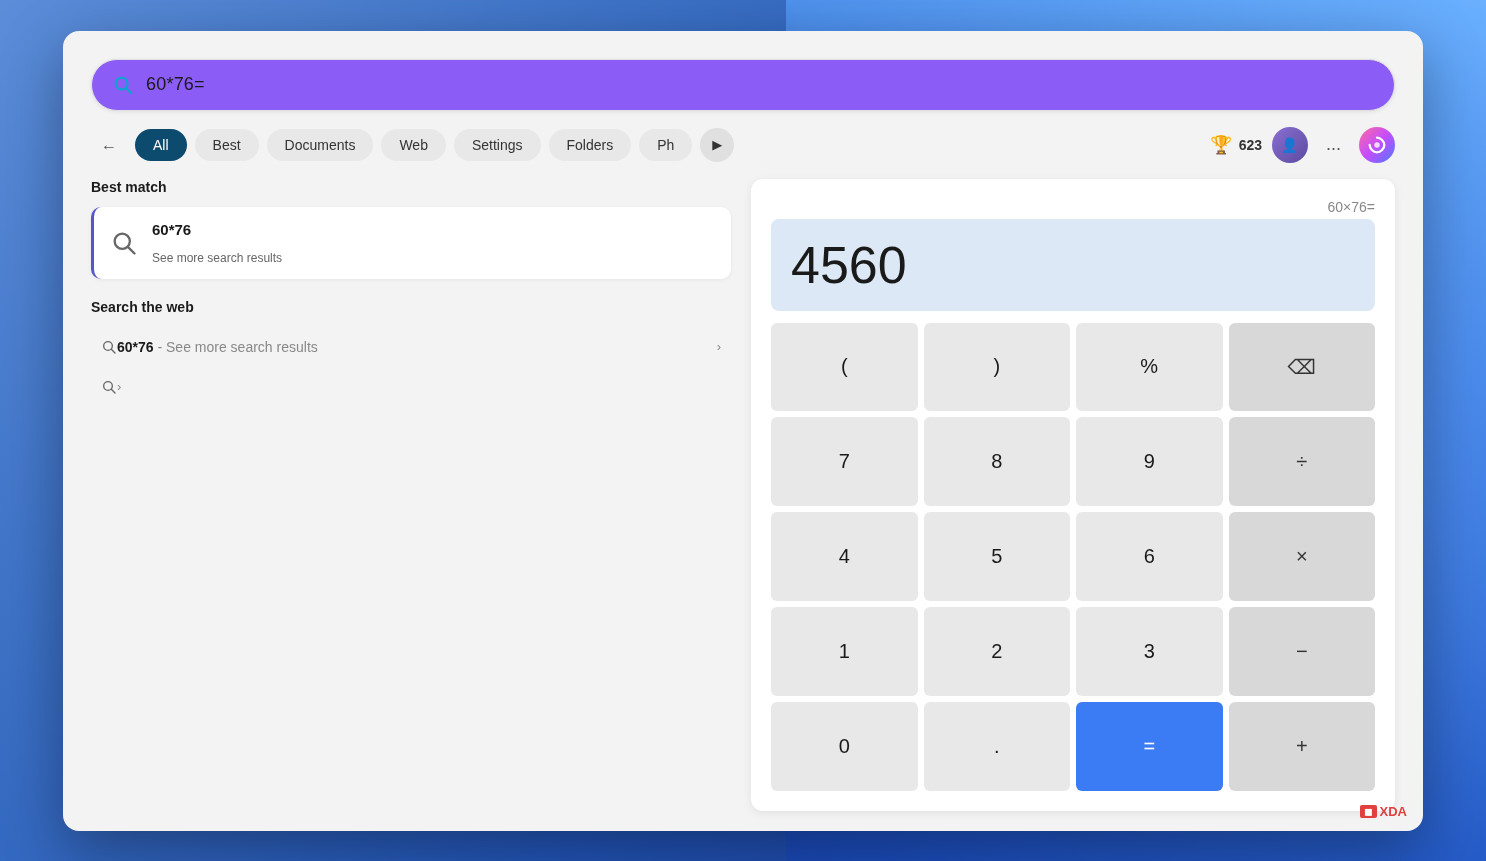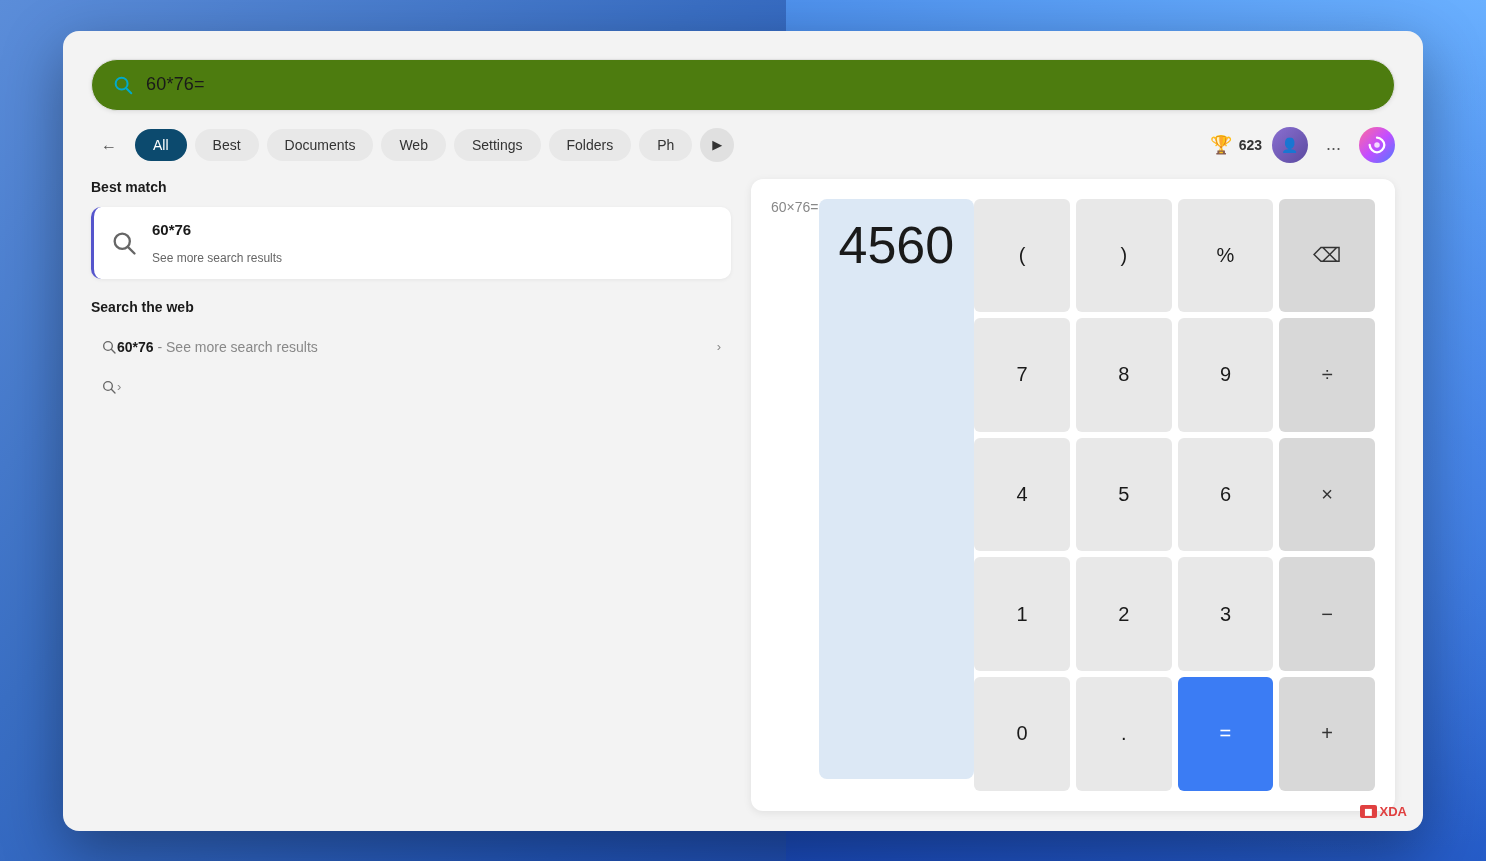--- a/index.html
+++ b/index.html
@@ -37,21 +37,21 @@
       box-shadow: 0 20px 60px rgba(0,0,0,0.35);
       display: flex;
       flex-direction: column;
       gap: 16px;
     }
 
     
     .search-bar {
       display: flex;
       align-items: center;
-      background: #4d7c0f;
+      background: #8b5cf6;
       border-radius: 28px;
       padding: 0 20px;
       height: 52px;
       border: 1px solid #e0e0e0;
       box-shadow: 0 1px 4px rgba(0,0,0,0.08);
     }
 
     .search-icon-svg {
       width: 22px;
       height: 22px;
@@ -259,35 +259,35 @@
     }
 
     
     .right-panel {
       flex: 1;
       background: #ffffff;
       border-radius: 12px;
       padding: 20px;
       box-shadow: 0 2px 8px rgba(0,0,0,0.08);
       display: flex;
-      flex-direction: row;
+      flex-direction: column;
     }
 
     .calc-expression {
       text-align: right;
       font-size: 14px;
       color: #888;
       margin-bottom: 4px;
     }
 
     .calc-result {
       background: #dce8f5;
       border-radius: 8px;
       padding: 16px 20px;
-      text-align: right;
+      text-align: left;
       font-size: 52px;
       font-weight: 300;
       color: #1a1a1a;
       margin-bottom: 12px;
     }
 
     .calc-grid {
       display: grid;
       grid-template-columns: repeat(4, 1fr);
       gap: 6px;

